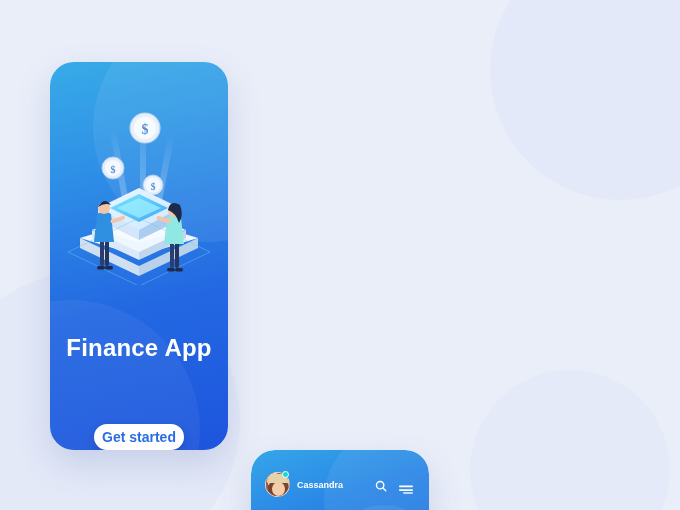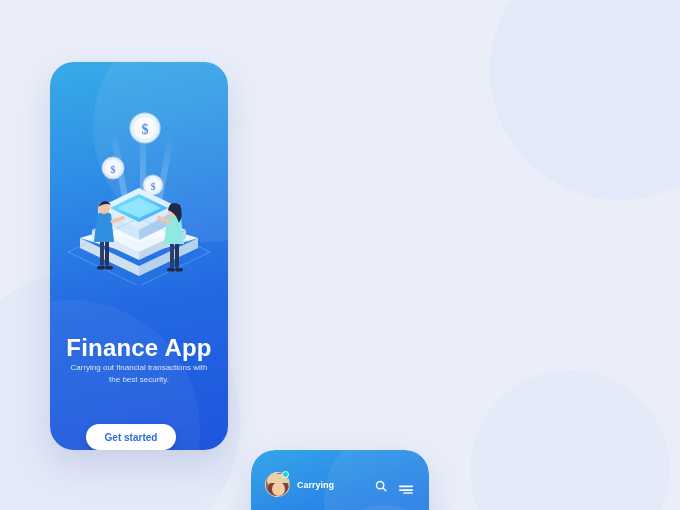--- a/index.html
+++ b/index.html
@@ -50,23 +50,23 @@
   .hero svg { display:block; margin:0 auto; }
   .p1-title {
     position:absolute; left:0; right:0; top:272px;
     text-align:center; font-size:24px; font-weight:bold; letter-spacing:.2px;
   }
   .p1-sub {
     position:absolute; left:16px; right:16px; top:300px;
     text-align:center; font-size:8px; line-height:1.55; color:#d4e4fb;
   }
   .cta {
-    position:absolute; left:36px; top:362px; width:90px; height:26px;
+    position:absolute; left:44px; top:362px; width:90px; height:26px;
     background:#fff; border-radius:14px; color:#2a6ce4;
-    font-size:10px; font-weight:bold; display:flex; align-items:center; justify-content:center;
+    font-size:14px; font-weight:bold; display:flex; align-items:center; justify-content:center;
     box-shadow:0 4px 10px rgba(0,20,70,.18);
   }
 
   
   .p2 { background:#f4f7fe; position:relative; }
   .p2-head {
     height:132px; background:linear-gradient(160deg,#35a6e9 0%,#2a87e6 40%,#1f6ae2 100%);
     border-radius:24px 24px 0 0; position:relative; overflow:hidden;
   }
   .p2-head .circ { position:absolute; border-radius:50%; background:rgba(255,255,255,.07); }
@@ -174,37 +174,36 @@
         <rect x="125" y="188" width="8" height="3.5" rx="1.7" fill="#1d2a4b"></rect>
         <path d="M117 138 q8 -5 14 0 l3 26 h-20 z" fill="#8fe8e2"></path>
         <rect x="106" y="140" width="15" height="4" rx="2" fill="#f3c5a8" transform="rotate(18 121 142)"></rect>
         <circle cx="124" cy="131" r="6" fill="#f3c5a8"></circle>
         <path d="M118 130 q2 -11 12 -5 q4 10 -1 18 q-3 -10 -11 -13z" fill="#1d2a4b"></path>
       </g>
     </svg>
   </div>
 
   <div class="p1-title">Finance App</div>
-  <div class="p1-sub">Carrying out financial transactions with the best security.</div>
   <div class="cta">Get started</div>
 
 </div>
 
 <div class="phone p2" id="phone2">
   <div class="p2-head">
     <div class="circ c1"></div>
     <div class="circ c2"></div>
 
     <div class="avatar">
       <div class="hair"></div>
         <div class="face"></div>
         <div class="hat"></div>
     </div>
     <div class="status-dot"></div>
-    <div class="uname">Carrying</div>
+    <div class="uname">Cassandra</div>
 
     <div class="icon-btn search-i">
       <svg width="12" height="12" viewBox="0 0 14 14" fill="none" stroke="#fff" stroke-width="1.6">
         <circle cx="6" cy="6" r="4.3"></circle>
           <line x1="9.3" y1="9.3" x2="12.6" y2="12.6" stroke-linecap="round"></line>
       </svg>
     </div>
     <div class="icon-btn menu-i">
       <svg width="14" height="9" viewBox="0 0 14 9">
         <rect x="0" y="0.5" width="14" height="1.7" rx=".85" fill="#fff"></rect>

